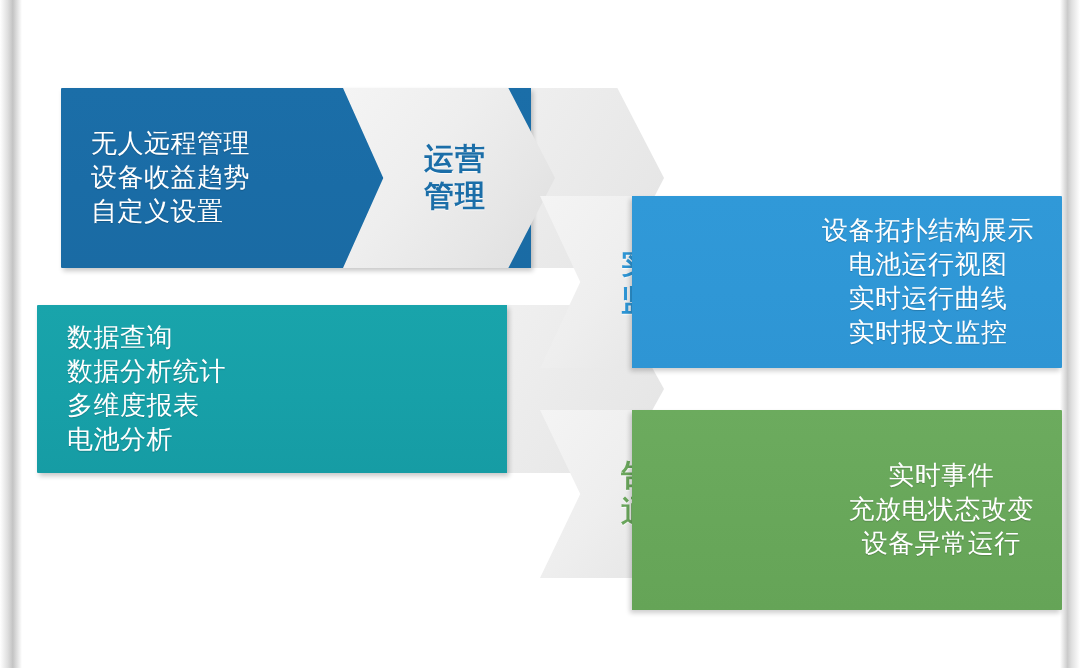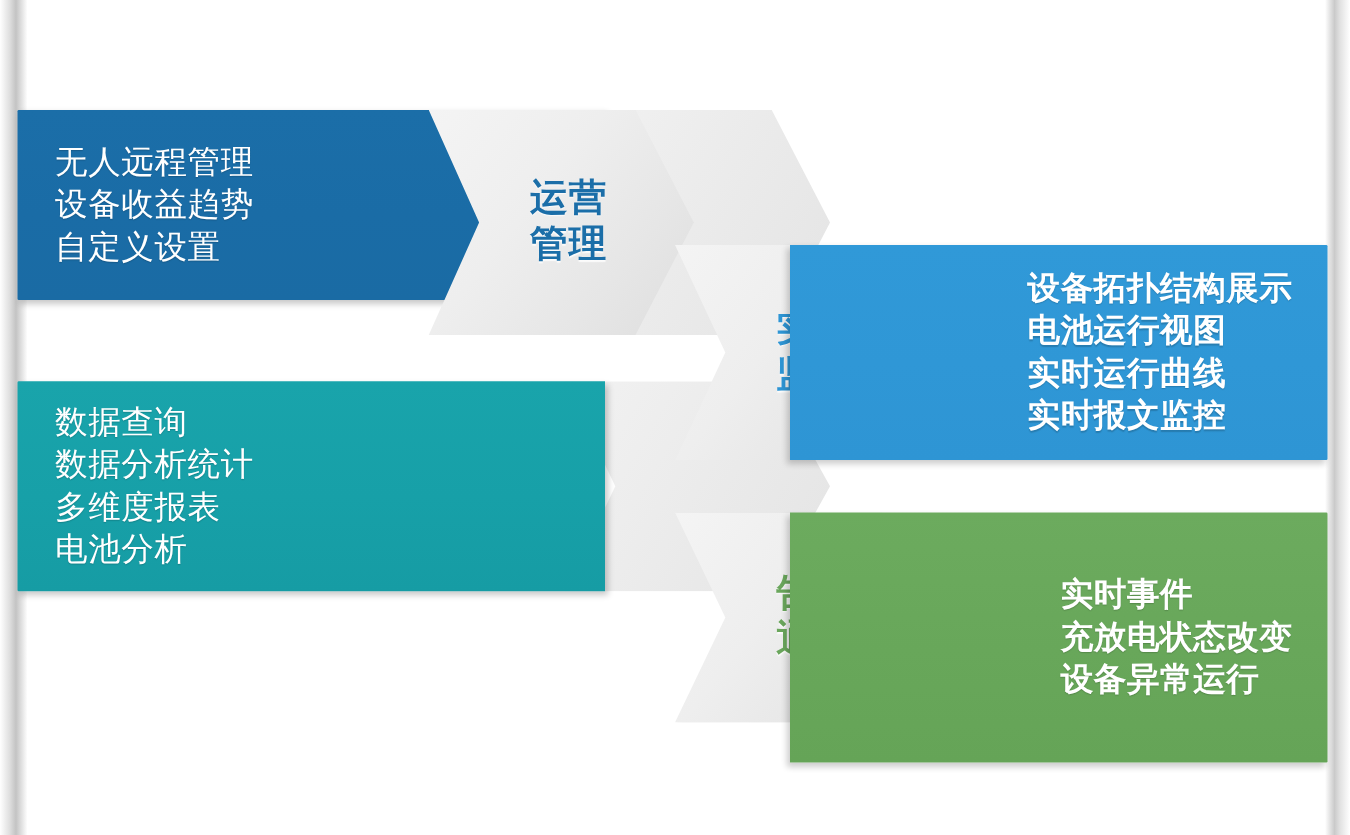--- a/index.html
+++ b/index.html
@@ -57,36 +57,38 @@
     left: 14px;
     justify-content: flex-start;
     border-radius: 1px 0 0 1px;
   }
   .bar.left-bar .bar-text { text-align: left; padding-left: 30px; }
   .bar.right-bar {
     right: 18px;
     justify-content: flex-end;
     border-radius: 0 1px 1px 0;
   }
-  .bar.right-bar .bar-text { text-align: left; padding-right: 28px; font-weight: bold; }
+  .bar.right-bar .bar-text { text-align: center; padding-right: 28px; }
 
   #bar-operation {
-    top: 88px; height: 152px; width: 470px;
+    top: 88px; height: 180px; width: 470px;
     background: linear-gradient(to bottom, #1b6ea8 0%, #1a6ca6 55%, #1a6ba4 100%);
     box-shadow: 2px 3px 5px rgba(0,0,0,.22);
+    margin-left: 47px;
   }
   #bar-monitor {
     top: 196px; height: 172px; width: 430px;
     background: linear-gradient(to bottom, #3099d8 0%, #2f97d6 55%, #2e95d4 100%);
     box-shadow: -2px 3px 5px rgba(0,0,0,.20);
   }
   #bar-analysis {
     top: 305px; height: 168px; width: 470px;
     background: linear-gradient(to bottom, #19a4ab 0%, #17a0a8 55%, #169ca4 100%);
     box-shadow: 2px 3px 5px rgba(0,0,0,.22);
+    margin-left: 23px;
   }
   #bar-alarm {
     top: 410px; height: 200px; width: 430px;
     background: linear-gradient(to bottom, #6cab5e 0%, #68a75a 55%, #65a457 100%);
     box-shadow: -2px 3px 5px rgba(0,0,0,.20);
   }
 
   
   .hex {
     position: absolute;

